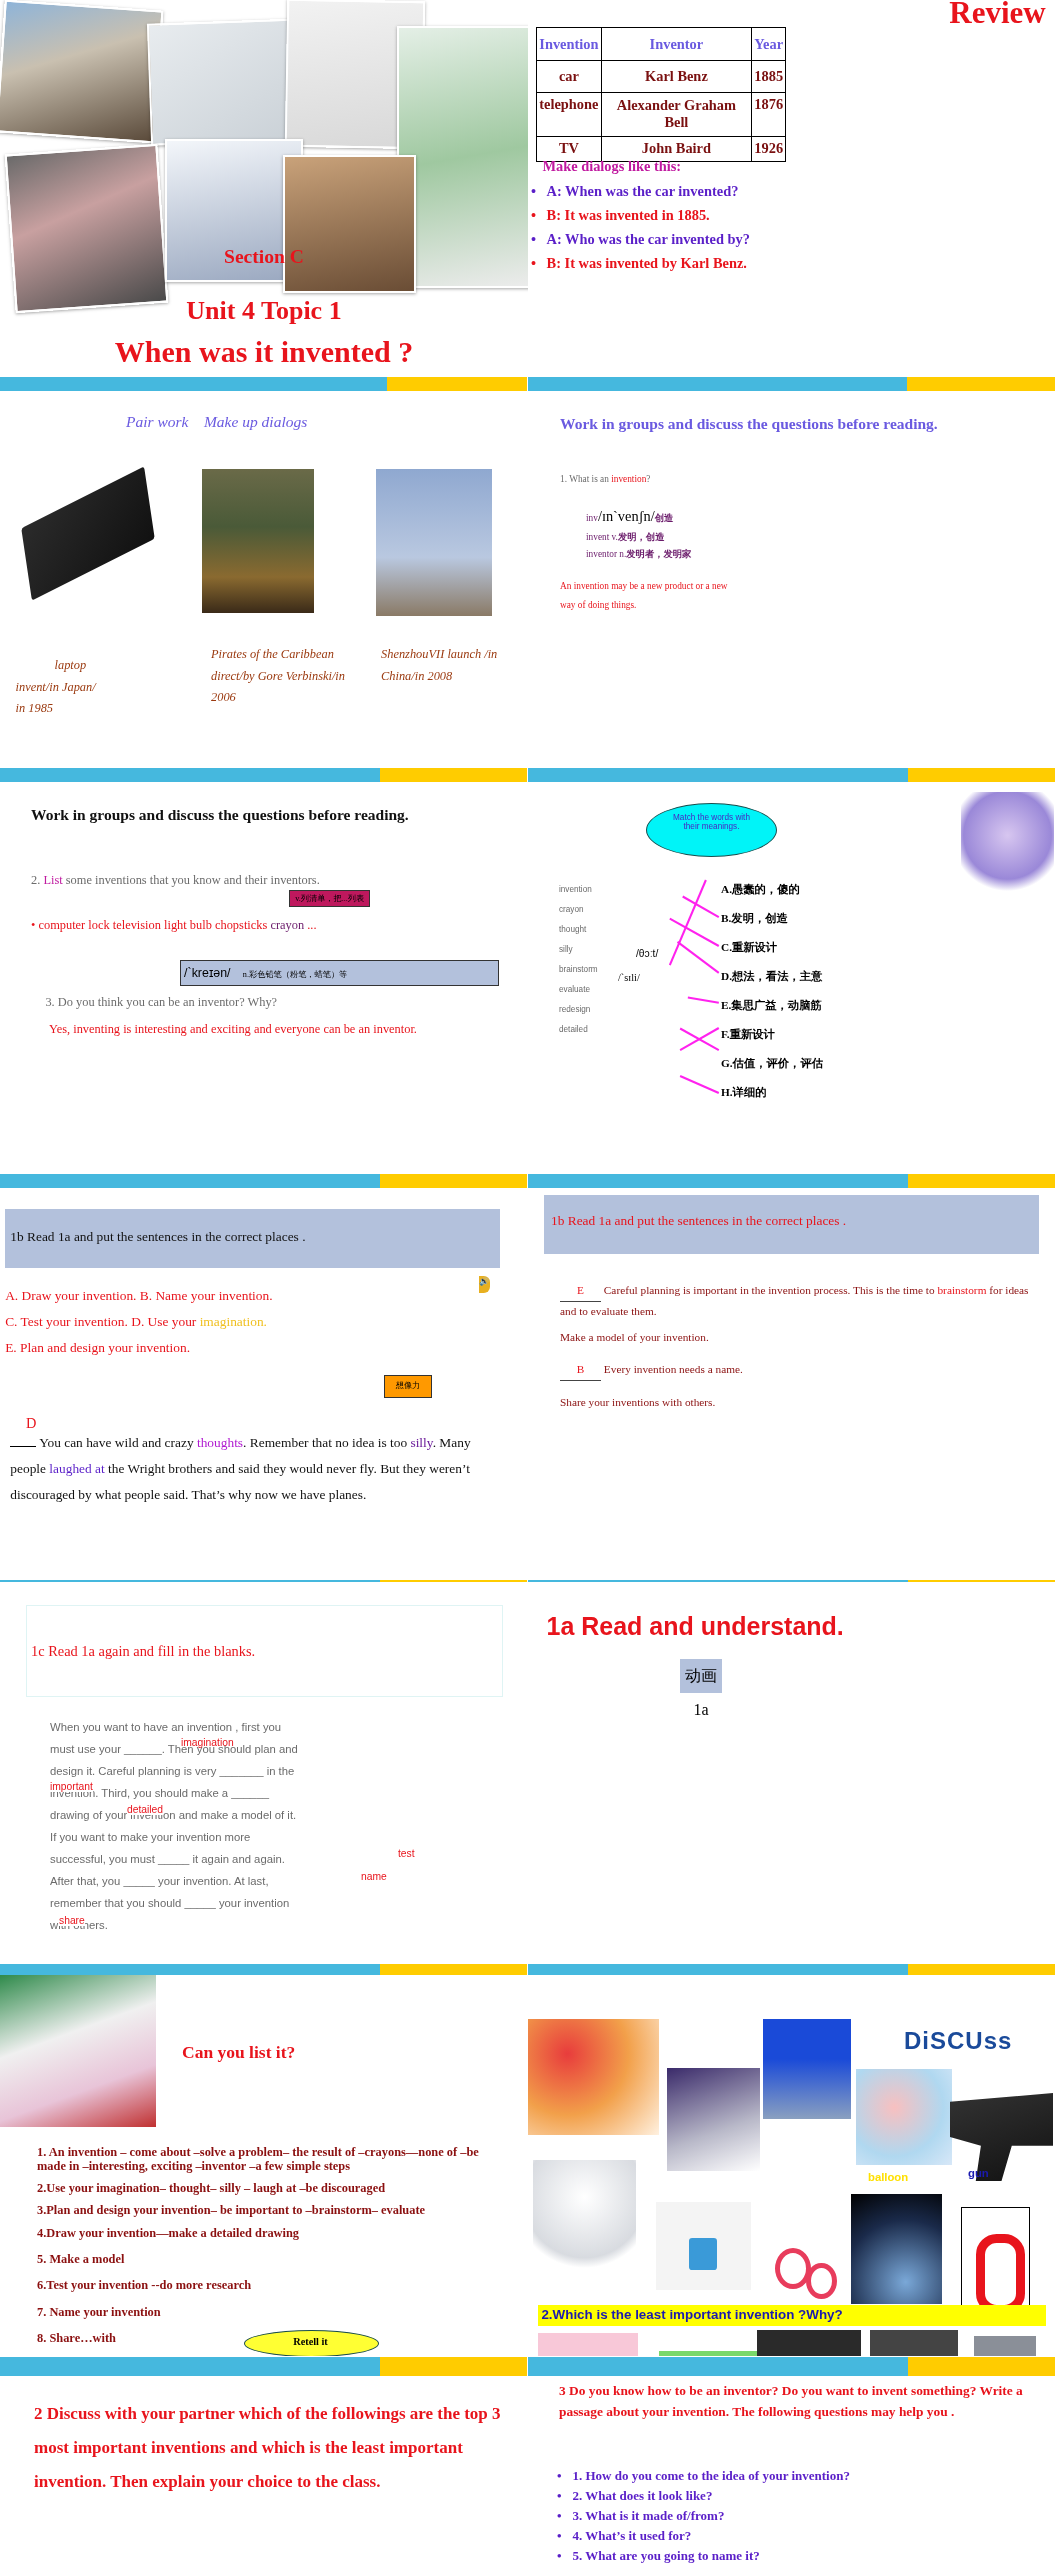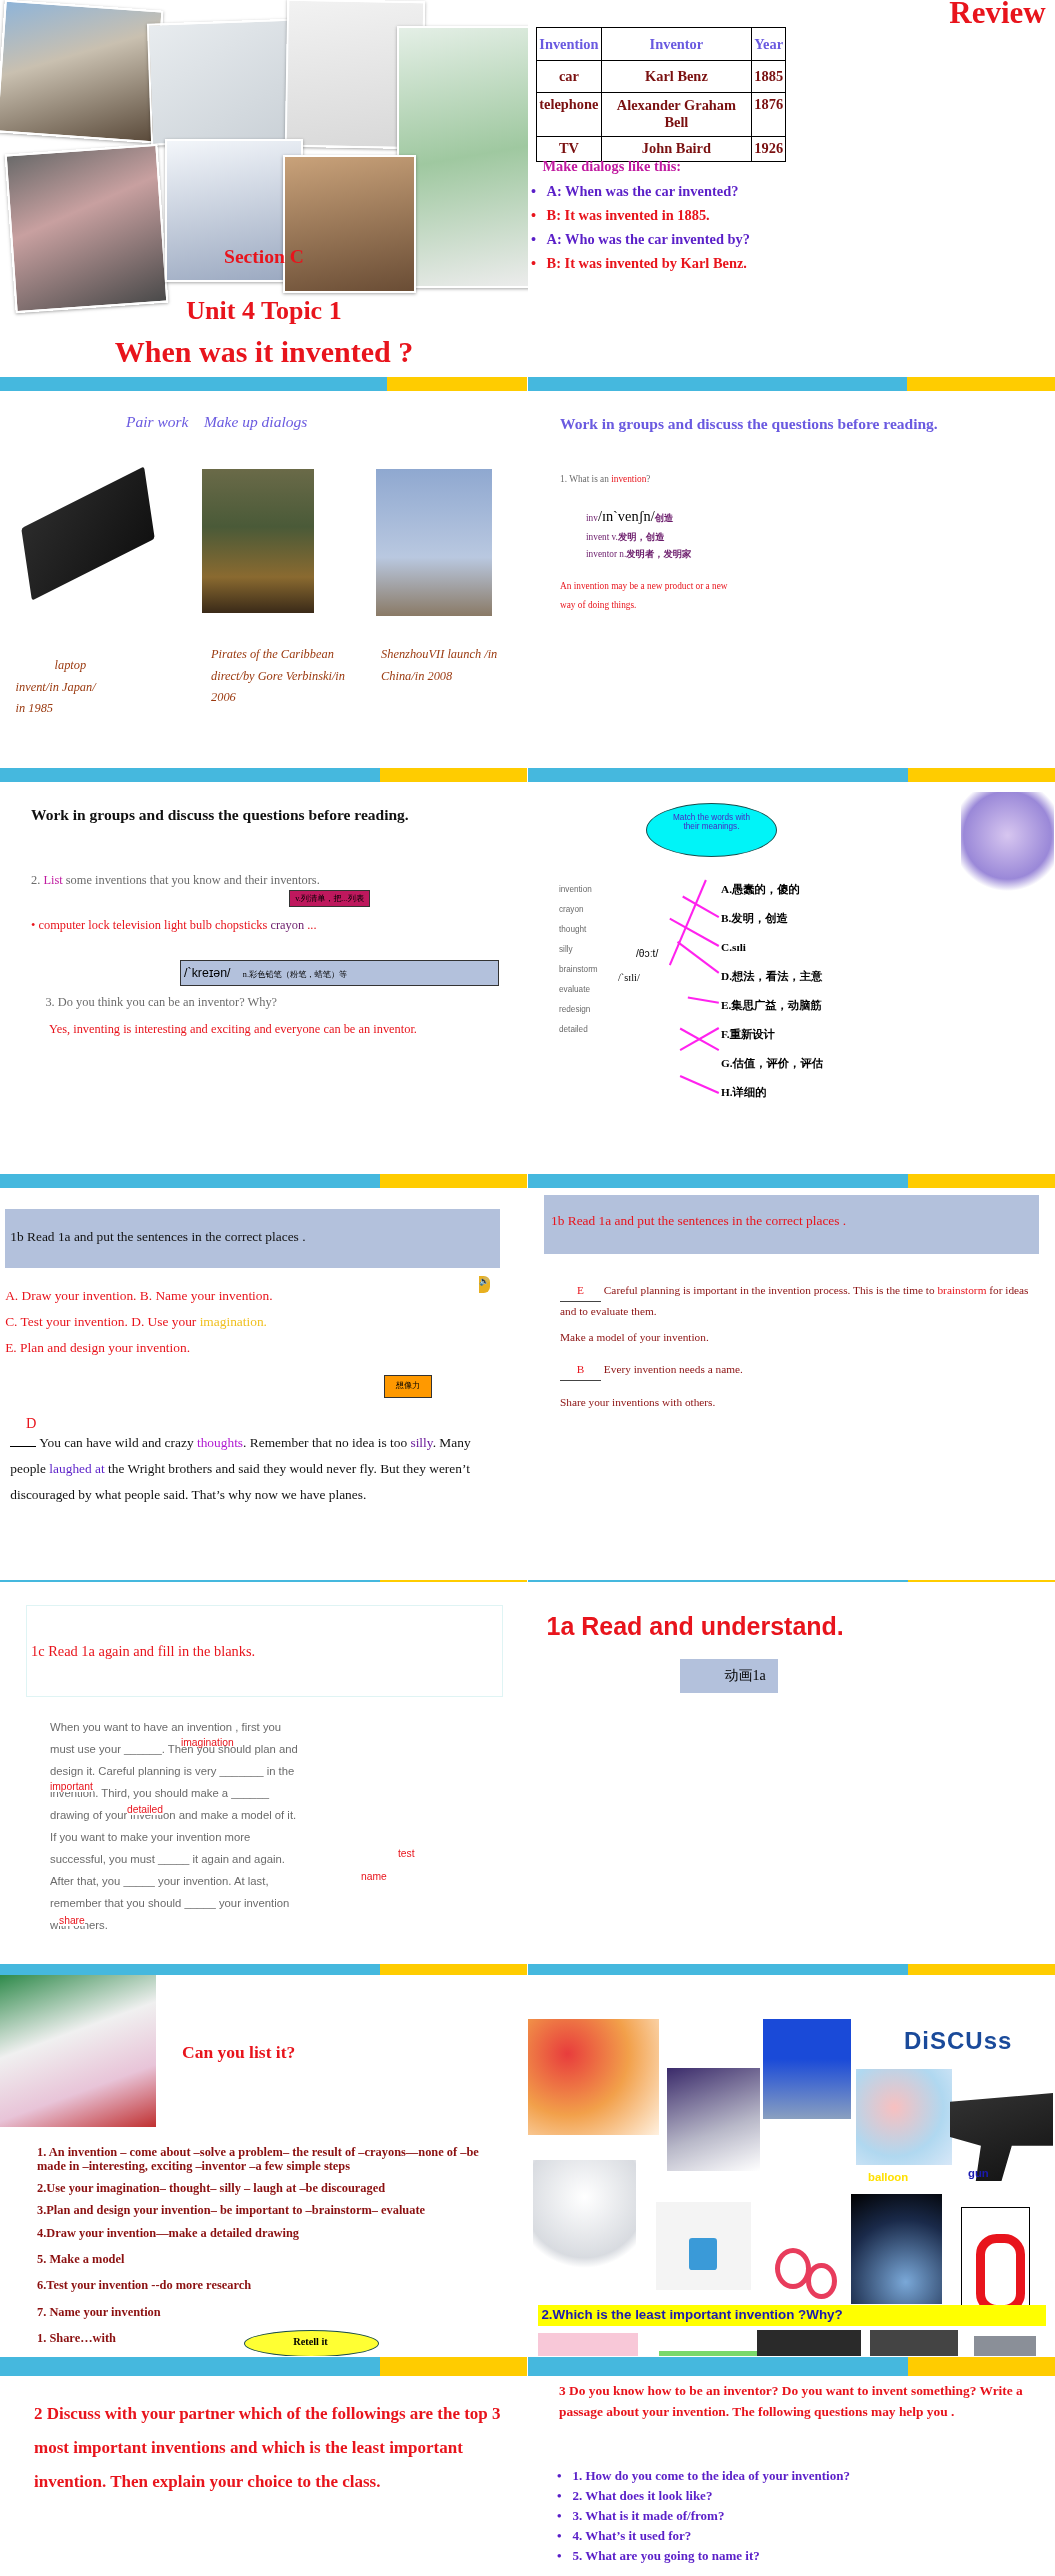--- a/index.html
+++ b/index.html
@@ -166,21 +166,21 @@
       <line x1="275" y1="355" x2="345" y2="190"></line>
       <line x1="310" y1="418" x2="370" y2="428"></line>
       <line x1="295" y1="478" x2="370" y2="520"></line>
       <line x1="295" y1="520" x2="370" y2="477"></line>
       <line x1="295" y1="570" x2="370" y2="603"></line>
     </g>
   </svg>
   <div class="abs bold" style="left:193px;top:93px;font-size:11.3px;line-height:29px;">
     <div>A.愚蠢的，傻的</div>
     <div>B.发明，创造</div>
-    <div>C.sɪli</div>
+    <div>C.重新设计</div>
     <div>D.想法，看法，主意</div>
     <div>E.集思广益，动脑筋</div>
     <div>F.重新设计</div>
     <div>G.估值，评价，评估</div>
     <div>H.详细的</div>
   </div>
 </div>
 
 <div class="band" style="left:0;top:1174px;width:1055px;">
   <div class="b" style="left:0;width:380px;"></div>
@@ -242,42 +242,42 @@
   <div class="abs sans red" style="left:181px;top:155px;font-size:10.3px;">imagination</div>
   <div class="abs sans red" style="left:50px;top:199px;font-size:10.3px;background:#fff;">important</div>
   <div class="abs sans red" style="left:127px;top:222px;font-size:10.3px;background:#fff;">detailed</div>
   <div class="abs sans red" style="left:398px;top:266px;font-size:10.3px;">test</div>
   <div class="abs sans red" style="left:361px;top:289px;font-size:10.3px;">name</div>
   <div class="abs sans red" style="left:59px;top:333px;font-size:10.3px;background:#fff;">share</div>
 </div>
 
 <div class="slide" style="left:528px;top:1582px;height:386px;">
   <div class="abs sans red bold" style="left:18.5px;top:30px;font-size:25px;">1a  Read and understand.</div>
-  <div class="abs" style="left:152px;top:77px;width:66px;height:34px;background:#b3c1dc;text-align:center;line-height:34px;font-size:14px;cursor:pointer;padding-left:32px;">动画1a</div>
+  <div class="abs" style="left:152px;top:77px;width:42px;height:34px;background:#b3c1dc;text-align:center;line-height:34px;font-size:16px;cursor:pointer;">动画1a</div>
 </div>
 
 <div class="band" style="left:0;top:1964px;width:1055px;height:11.3px;">
   <div class="b" style="left:0;width:380px;"></div>
     <div class="y" style="left:380px;width:147px;"></div>
   <div class="b" style="left:528px;width:380px;"></div>
     <div class="y" style="left:908px;width:147px;"></div>
 </div>
 
 <div class="slide" style="left:0;top:1975px;height:381px;">
   <div class="abs" style="left:0;top:0;width:156px;height:152px;background:linear-gradient(160deg,#2e8a4a,#f0f0f0 40%,#e8c4d8 70%,#c03030);"></div>
   <div class="abs red bold" style="left:182px;top:67px;font-size:17.5px;">Can you list it?</div>
   <ol class="abs maroon bold" style="left:37px;top:170px;width:464px;font-size:12.4px;line-height:14px;list-style:none;padding:0;margin:0;">
     <li style="margin-bottom:8.2px;">1. An invention – come about –solve a problem– the result of –crayons—none of –be made in –interesting, exciting –inventor –a few simple steps</li>
     <li style="margin-bottom:8.2px;">2.Use your imagination– thought– silly – laugh at –be discouraged</li>
     <li style="margin-bottom:8.2px;">3.Plan and design your invention– be important to –brainstorm– evaluate</li>
     <li style="margin-bottom:12.4px;">4.Draw your invention—make a detailed drawing</li>
     <li style="margin-bottom:12.4px;">5. Make a model</li>
     <li style="margin-bottom:12.4px;">6.Test your invention --do more research</li>
     <li style="margin-bottom:12.4px;">7. Name your invention</li>
-    <li>1. Share…with</li>
+    <li>8. Share…with</li>
   </ol>
   <div class="cloud" style="left:244px;top:355px;width:133px;height:25px;background:#ffff33;"></div>
   <div class="abs bold" style="left:244px;top:361px;width:133px;text-align:center;font-size:10.3px;">Retell it</div>
 </div>
 
 <div class="slide" style="left:528px;top:1975px;height:381px;">
   <div class="abs" style="left:0;top:44px;width:131px;height:116px;background:radial-gradient(circle at 30% 30%,#e83c3c,#f2a04a 50%,#fff1e0);"></div>
   <div class="abs" style="left:139px;top:93px;width:93px;height:103px;background:linear-gradient(160deg,#3a2a6a,#b8b8c8 60%,#fff);"></div>
   <div class="abs" style="left:235px;top:44px;width:88px;height:100px;background:linear-gradient(180deg,#1a4ad8 40%,#8aa0c0);"></div>
   <div class="abs sans bold" style="left:376px;top:52px;font-size:24px;color:#1a4a9a;letter-spacing:1px;">DiSCUss</div>

